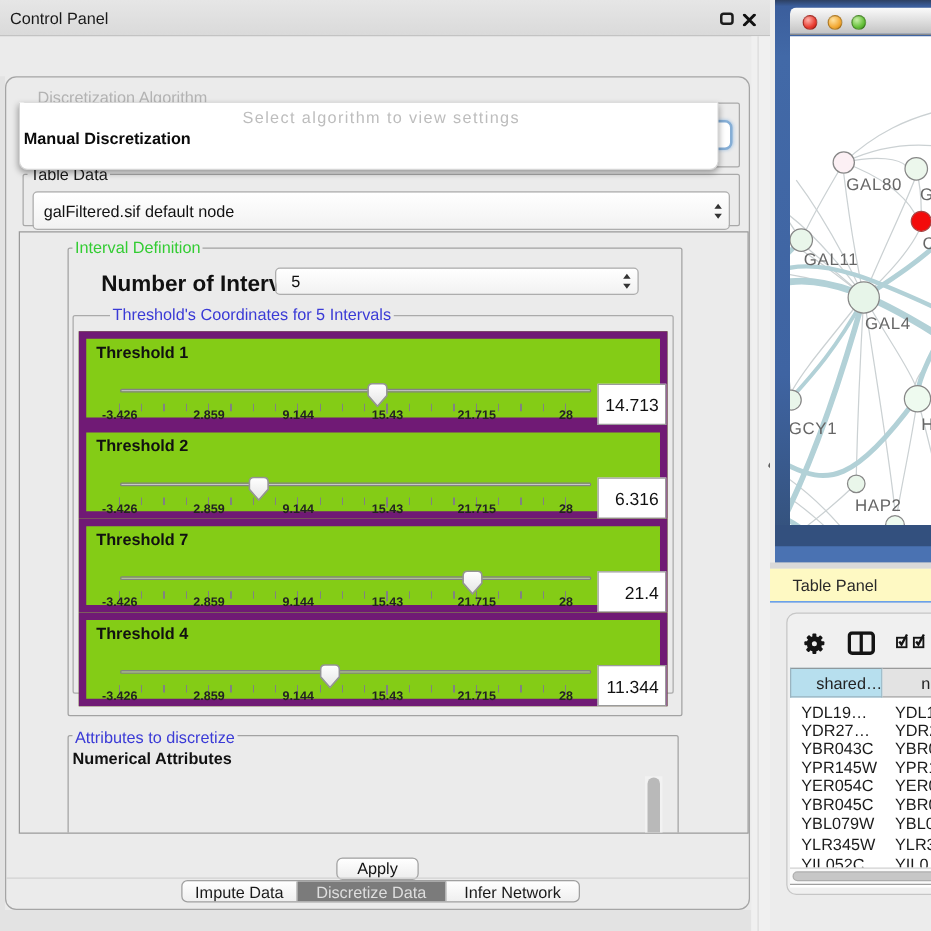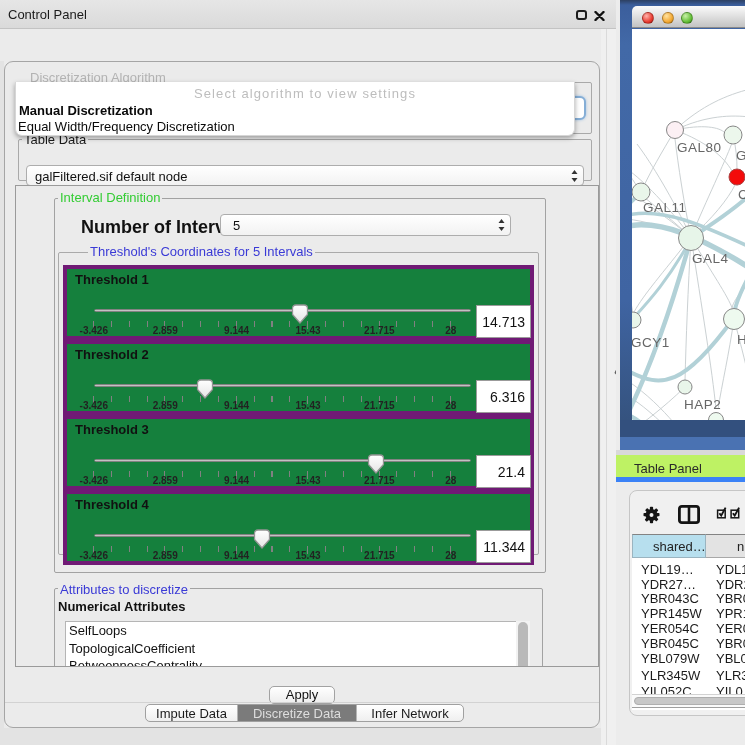--- a/index.html
+++ b/index.html
@@ -40,32 +40,32 @@
 #popup .i0 { position:absolute; left:178px; top:4px; font-size:13px; letter-spacing:1.1px; color:#bdbdbd; }
 #popup .i1 { position:absolute; left:3px; top:21px; font-size:13px; font-weight:bold; color:#0a0a0a; }
 #popup .i2 { position:absolute; left:2px; top:37px; font-size:13px; color:#0a0a0a; }
 
 
 #tdgroup { position:absolute; left:18px; top:139px; width:574px; height:42px; border:1px solid #a9a9a9; border-radius:2px; }
 #tdtitle { position:absolute; left:22px; top:132px; font-size:13px; color:#1a1a1a; background:#ebebeb; padding:0 2px; }
 .combo { position:absolute; background:linear-gradient(#ffffff,#f2f2f2); border:1px solid #adadad; border-radius:4px; }
 .combo .tx { position:absolute; left:8px; top:50%; transform:translateY(-50%); font-size:13px; color:#111; white-space:nowrap; }
 .combo svg { position:absolute; right:5px; top:50%; transform:translateY(-50%); }
-#tdcombo { left:26px; top:165px; width:558px; height:21px; }
+#tdcombo { left:26px; top:153px; width:558px; height:31px; }
 
 
 #midpanel { position:absolute; left:15px; top:185px; width:584px; height:482px;
   border:1px solid #9a9a9a; background:#ebebeb; overflow:hidden; }
 
 
 .group { position:absolute; border:1px solid #a2a2a2; border-radius:2px; }
 .gtitle { position:absolute; font-size:13px; background:#ebebeb; padding:0 2px; white-space:nowrap; }
 
 
-.tpanel { position:absolute; left:47px; width:471px; height:75px; border:4px solid #701a75; background:#15803d; }
+.tpanel { position:absolute; left:47px; width:471px; height:75px; border:6px solid #701a75; background:#84cc16; }
 .tpanel .name { position:absolute; left:8px; top:3px; font-size:13px; font-weight:bold; color:#111; }
 .track { position:absolute; left:27px; top:40px; width:377px; height:3px; border-radius:2.5px;
   background:linear-gradient(#a8a8a8,#dcdcdc); border:1px solid #828282; }
 .ticks1 { position:absolute; left:26.3px; top:52px; width:359px; height:6px;
   background:repeating-linear-gradient(90deg,#818181 0 1px,transparent 1px 17.85px); }
 .ticks2 { position:absolute; left:26.3px; top:52px; width:359px; height:8px;
   background:repeating-linear-gradient(90deg,#818181 0 1px,transparent 1px 71.4px); }
 .tick-lbl { position:absolute; top:56px; font-size:10px; font-weight:bold; color:#222; transform:translateX(-50%); }
 .thumb { position:absolute; top:35px; width:17px; height:20px; transform:translateX(-50%); }
 .vbox { position:absolute; left:409px; top:36px; width:55px; height:33px; background:#fff; border:1px solid #9b9b9b; }
@@ -95,21 +95,21 @@
   background:linear-gradient(#2d4062 0px,#3b5e9c 5px,#4269a7 45px,#3f64a2 300px,#35537f 420px,#35537f 100%); }
 #nettitle { position:absolute; left:632px; top:6px; width:113px; height:22px;
   background:linear-gradient(#fbfbfb,#c3c3c3); border-bottom:1px solid #8a8a8a; border-radius:5px 0 0 0; }
 .light { position:absolute; top:5.5px; width:12px; height:12px; border-radius:50%; border:0.5px solid rgba(0,0,0,0.25); }
 #canvas { position:absolute; left:632px; top:29px; width:113px; height:391px; background:#ffffff; overflow:hidden; }
 #underband { position:absolute; left:620px; top:420px; width:125px; height:17px; background:#33507e; }
 #brightband { position:absolute; left:620px; top:437px; width:125px; height:13px; background:#4a72b2; }
 
 
 #tp-split { position:absolute; left:616px; top:450px; width:129px; height:5px; background:#d9d9d9; }
-#tp-head { position:absolute; left:616px; top:455px; width:129px; height:27px; background:#bef264; border-bottom:5px solid #3b82f6; }
+#tp-head { position:absolute; left:616px; top:455px; width:129px; height:27px; background:#fef9c3; border-bottom:1px solid #3b82f6; }
 #tp-head span { position:absolute; left:18px; top:6px; font-size:13px; color:#2a2a2a; }
 #tp-body { position:absolute; left:616px; top:483px; width:129px; height:262px; background:#ececec; }
 #tp-panel { position:absolute; left:629px; top:490px; width:120px; height:226px; background:#f0f0f0;
   border:1px solid #c6c6c6; border-radius:8px 0 0 8px; }
 #tbl { position:absolute; left:632px; top:534px; width:113px; height:176px; background:#fff; overflow:hidden; }
 #tbl .h1 { position:absolute; left:0; top:0; width:74px; height:24px; background:#b7dfee; border:1px solid #9ab4c0; border-top-color:#838383; padding-left:20px;
   font-size:13px; color:#222; text-align:center; line-height:23px; }
 #tbl .h2 { position:absolute; left:74px; top:0; width:40px; height:24px; background:#e3e3e3; border:1px solid #a8a8a8; border-left:none; border-top-color:#838383;
   font-size:13px; color:#222; padding-left:31px; line-height:23px; }
 #tbl .r { position:absolute; font-size:13px; color:#1b1b1b; white-space:nowrap; }
@@ -145,21 +145,20 @@
   <div class="combo" id="tdcombo">
       <span class="tx">galFiltered.sif default node</span>
     <svg width="7" height="13" viewBox="0 0 7 13">
         <path d="M0.5,4.5 L3.5,0.5 L6.5,4.5 Z M0.5,8.5 L3.5,12.5 L6.5,8.5 Z" fill="#333"></path>
       </svg>
   </div>
 
   <div id="popup">
     <div class="i0">Select algorithm to view settings</div>
     <div class="i1">Manual Discretization</div>
-    <div class="i2">Equal Width/Frequency Discretization</div>
   </div>
 
   <div id="midpanel">
 
     <div class="group" style="left:38px; top:12px; width:492px; height:375px;"></div>
     <div class="gtitle" style="left:42px; top:4px; color:#33cc33;">Interval Definition</div>
 
     <div class="lbl" style="left:65px; top:31px; font-size:18px; font-weight:bold; color:#111;">Number of Intervals</div>
     <div class="combo" id="nicombo" style="left:204px; top:28px; width:291px; height:22px;">
         <span class="tx" style="left:12px">5</span>
@@ -213,21 +212,21 @@
                 <stop offset="1" stop-color="#e4e4e4"></stop>
               </linearGradient>
             </defs>
             <path d="M1,4.5 Q1,1 4.5,1 L12.5,1 Q16,1 16,4.5 L16,10.5 L8.5,19 L1,10.5 Z" fill="url(#tg1)" stroke="#949494" stroke-width="1.3"></path>
           </svg></div>
         <div class="vbox">
           <span>6.316</span>
         </div>
       </div>
       <div class="tpanel" style="top:229px">
-        <div class="name">Threshold 3</div>
+        <div class="name">Threshold 7</div>
         <div class="track"></div>
         <div class="ticks1"></div>
         <div class="ticks2"></div>
         <div class="tick-lbl" style="left:26.8px">-3.426</div>
         <div class="tick-lbl" style="left:98.2px">2.859</div>
         <div class="tick-lbl" style="left:169.60000000000002px">9.144</div>
         <div class="tick-lbl" style="left:241.00000000000003px">15.43</div>
         <div class="tick-lbl" style="left:312.40000000000003px">21.715</div>
         <div class="tick-lbl" style="left:383.8px">28</div>
         <div class="thumb" style="left:309px"><svg width="17" height="20" viewBox="0 0 17 20">
@@ -263,25 +262,20 @@
             </defs>
             <path d="M1,4.5 Q1,1 4.5,1 L12.5,1 Q16,1 16,4.5 L16,10.5 L8.5,19 L1,10.5 Z" fill="url(#tg3)" stroke="#949494" stroke-width="1.3"></path>
           </svg></div>
         <div class="vbox">
           <span>11.344</span>
         </div>
       </div>
       <div class="group" style="left:38px; top:402px; width:489px; height:120px;"></div>
       <div class="gtitle" style="left:42px; top:396px; color:#3a3ad6;">Attributes to discretize</div>
       <div class="lbl" style="left:42px; top:413px; font-size:13px; font-weight:bold; color:#111;">Numerical Attributes</div>
-      <div id="attrlist">
-        <div>SelfLoops</div>
-        <div>TopologicalCoefficient</div>
-        <div>BetweennessCentrality</div>
-      </div>
       <div id="alscroll">
         <div id="althumb"></div>
       </div>
     </div>
 
   <div id="attrgroup-wrap"></div>
 
   <div id="apply">Apply</div>
   <div id="botline"></div>
   <div id="bottabs">

